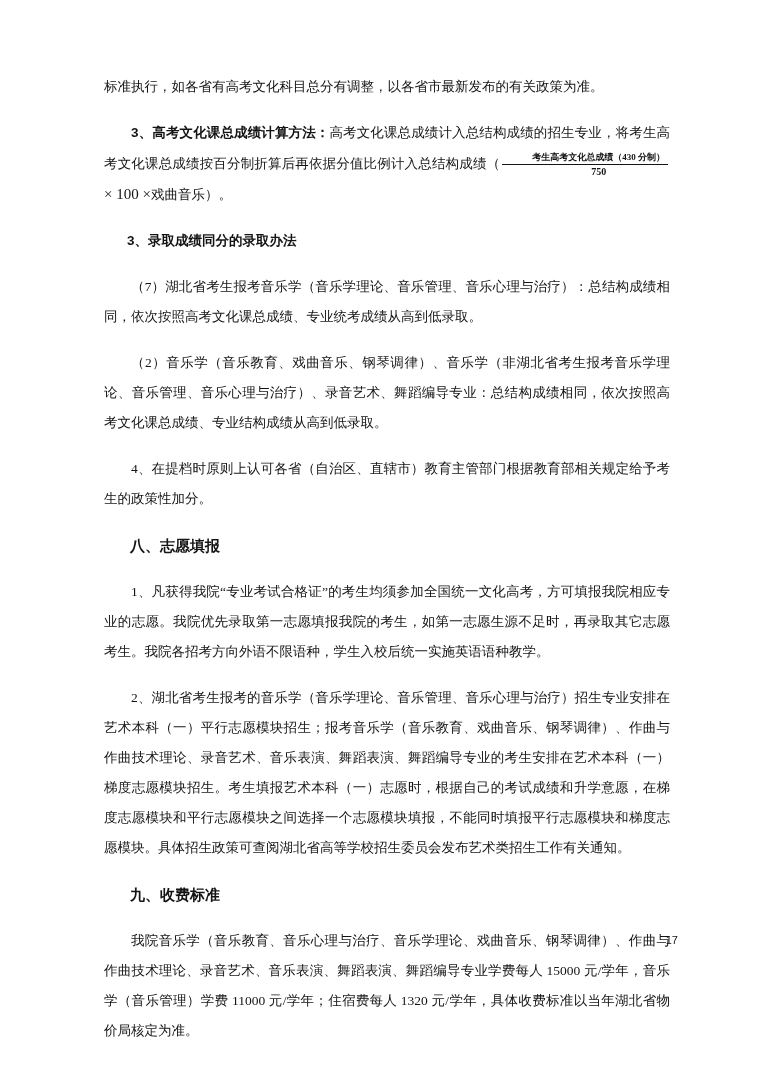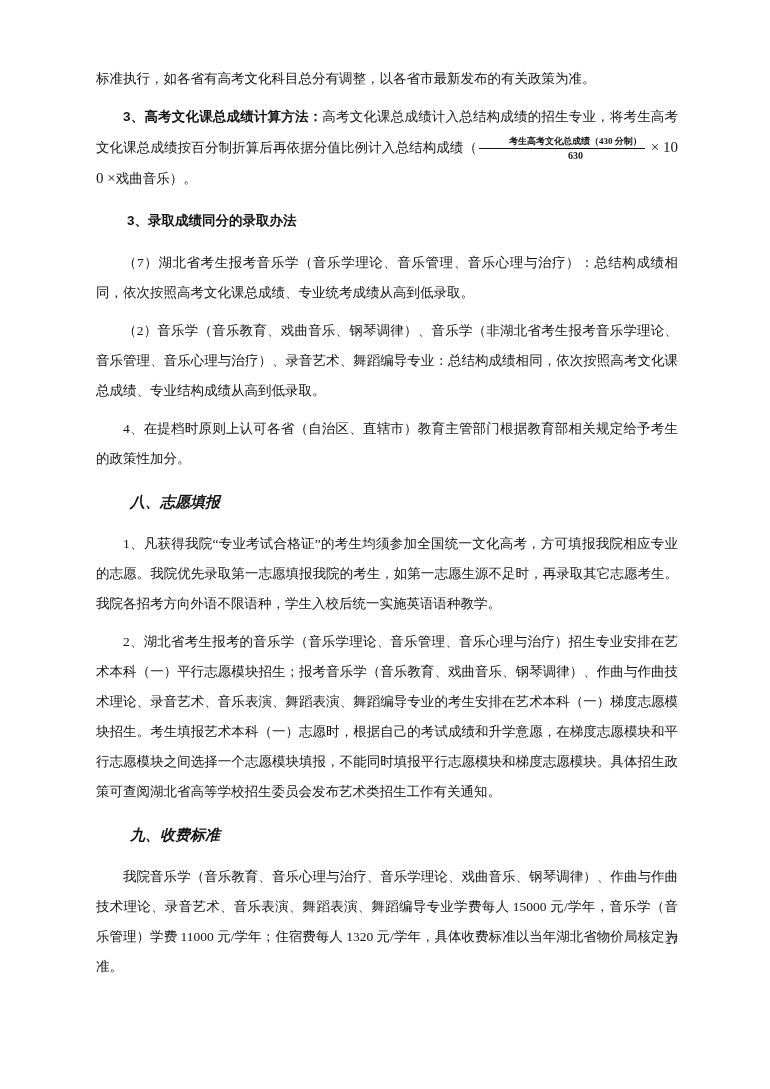--- a/index.html
+++ b/index.html
@@ -16,41 +16,40 @@
     color: #141414;
     overflow: hidden;
   }
   .content {
     position: absolute;
     left: 88px;
     top: 56px;
     width: 598px;
   }
   .para {
-    margin: 8px;
+    margin: 16px;
     font-size: 13.5px;
     line-height: 30px;
     text-align: justify;
     text-justify: inter-character;
     text-indent: 2em;
     word-break: break-all;
   }
   .para.no-indent { text-indent: 0; }
   .heading {
     margin: 12px;
     font-size: 13.5px;
     line-height: 30px;
     font-weight: bold;
     text-indent: 2em;
     font-family: "Liberation Sans", "DejaVu Sans", sans-serif;
   }
   .heading.big {
     font-size: 15px;
     line-height: 31px;
-    font-style: italic;
   }
   .bold-run {
     font-weight: bold;
     font-family: "Liberation Sans", "DejaVu Sans", sans-serif;
   }
   .math-run {
     font-size: 15px;
     font-family: "Liberation Serif", "DejaVu Serif", serif;
   }
   .fraction {
@@ -81,21 +80,21 @@
     font-family: "Liberation Sans", "DejaVu Sans", sans-serif;
     color: #141414;
   }
 </style>
 </head>
 <body>
 
 <div class="page">
   <div class="content">
       <p class="para no-indent"><span class="text-run">标准执行，如各省有高考文化科目总分有调整，以各省市最新发布的有关政策为准。</span></p>
-      <p class="para"><span class="bold-run">3、高考文化课总成绩计算方法：</span><span class="text-run">高考文化课总成绩计入总结构成绩的招生专业，将考生高考文化课总成绩按百分制折算后再依据分值比例计入总结构成绩（</span><span class="fraction"><span class="numer">考生高考文化总成绩（430 分制）</span><span class="denom">630</span></span><span class="math-run"> × 100 ×</span><span class="text-run">戏曲音乐）。</span></p>
+      <p class="para"><span class="bold-run">3、高考文化课总成绩计算方法：</span><span class="text-run">高考文化课总成绩计入总结构成绩的招生专业，将考生高考文化课总成绩按百分制折算后再依据分值比例计入总结构成绩（</span><span class="fraction"><span class="numer">考生高考文化总成绩（430 分制）</span><span class="denom">750</span></span><span class="math-run"> × 100 ×</span><span class="text-run">戏曲音乐）。</span></p>
       <h2 class="heading"><span>3、录取成绩同分的录取办法</span></h2>
       <p class="para"><span class="text-run">（7）湖北省考生报考音乐学（音乐学理论、音乐管理、音乐心理与治疗）：总结构成绩相同，依次按照高考文化课总成绩、专业统考成绩从高到低录取。</span></p>
       <p class="para"><span class="text-run">（2）音乐学（音乐教育、戏曲音乐、钢琴调律）、音乐学（非湖北省考生报考音乐学理论、音乐管理、音乐心理与治疗）、录音艺术、舞蹈编导专业：总结构成绩相同，依次按照高考文化课总成绩、专业结构成绩从高到低录取。</span></p>
       <p class="para"><span class="text-run">4、在提档时原则上认可各省（自治区、直辖市）教育主管部门根据教育部相关规定给予考生的政策性加分。</span></p>
       <h2 class="heading big"><span>八、志愿填报</span></h2>
       <p class="para"><span class="text-run">1、凡获得我院“专业考试合格证”的考生均须参加全国统一文化高考，方可填报我院相应专业的志愿。我院优先录取第一志愿填报我院的考生，如第一志愿生源不足时，再录取其它志愿考生。我院各招考方向外语不限语种，学生入校后统一实施英语语种教学。</span></p>
       <p class="para"><span class="text-run">2、湖北省考生报考的音乐学（音乐学理论、音乐管理、音乐心理与治疗）招生专业安排在艺术本科（一）平行志愿模块招生；报考音乐学（音乐教育、戏曲音乐、钢琴调律）、作曲与作曲技术理论、录音艺术、音乐表演、舞蹈表演、舞蹈编导专业的考生安排在艺术本科（一）梯度志愿模块招生。考生填报艺术本科（一）志愿时，根据自己的考试成绩和升学意愿，在梯度志愿模块和平行志愿模块之间选择一个志愿模块填报，不能同时填报平行志愿模块和梯度志愿模块。具体招生政策可查阅湖北省高等学校招生委员会发布艺术类招生工作有关通知。</span></p>
       <h2 class="heading big"><span>九、收费标准</span></h2>
       <p class="para"><span class="text-run">我院音乐学（音乐教育、音乐心理与治疗、音乐学理论、戏曲音乐、钢琴调律）、作曲与作曲技术理论、录音艺术、音乐表演、舞蹈表演、舞蹈编导专业学费每人 15000 元/学年，音乐学（音乐管理）学费 11000 元/学年；住宿费每人 1320 元/学年，具体收费标准以当年湖北省物价局核定为准。</span></p>
     </div>

